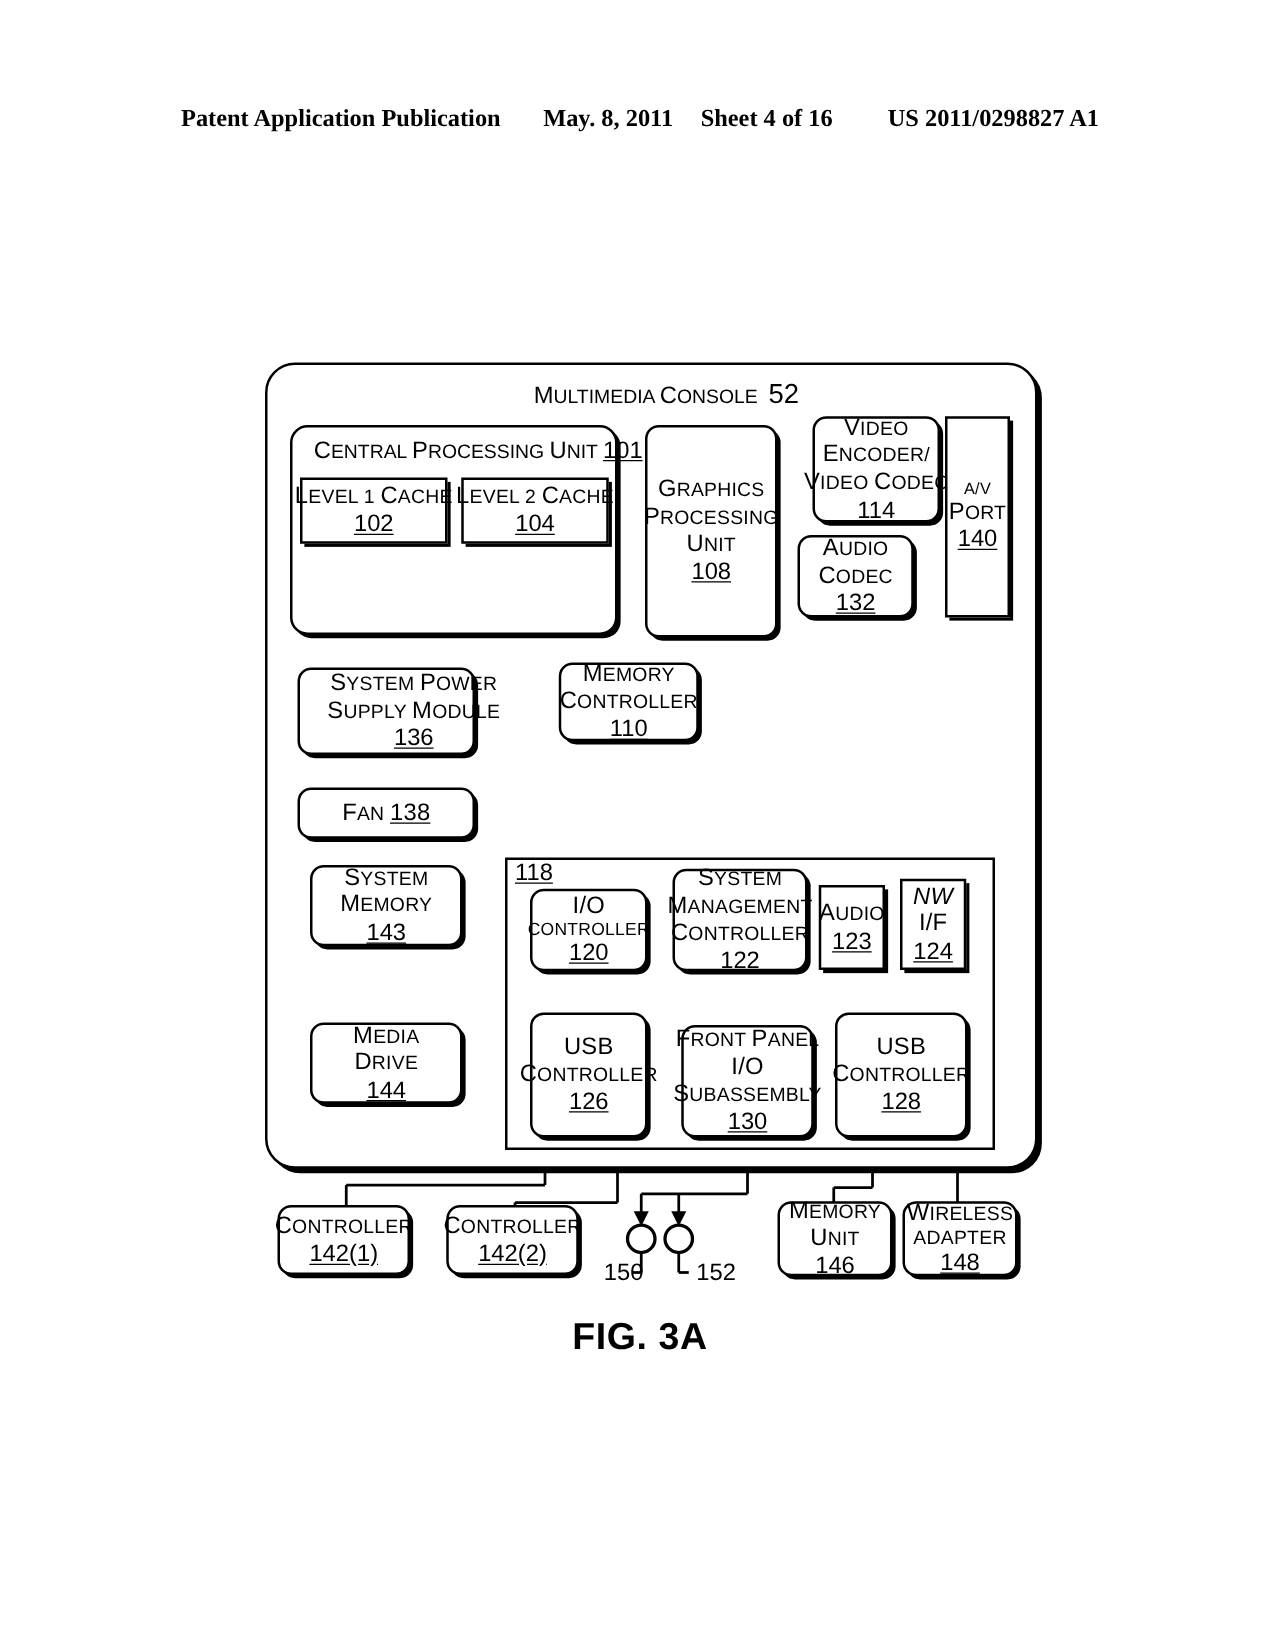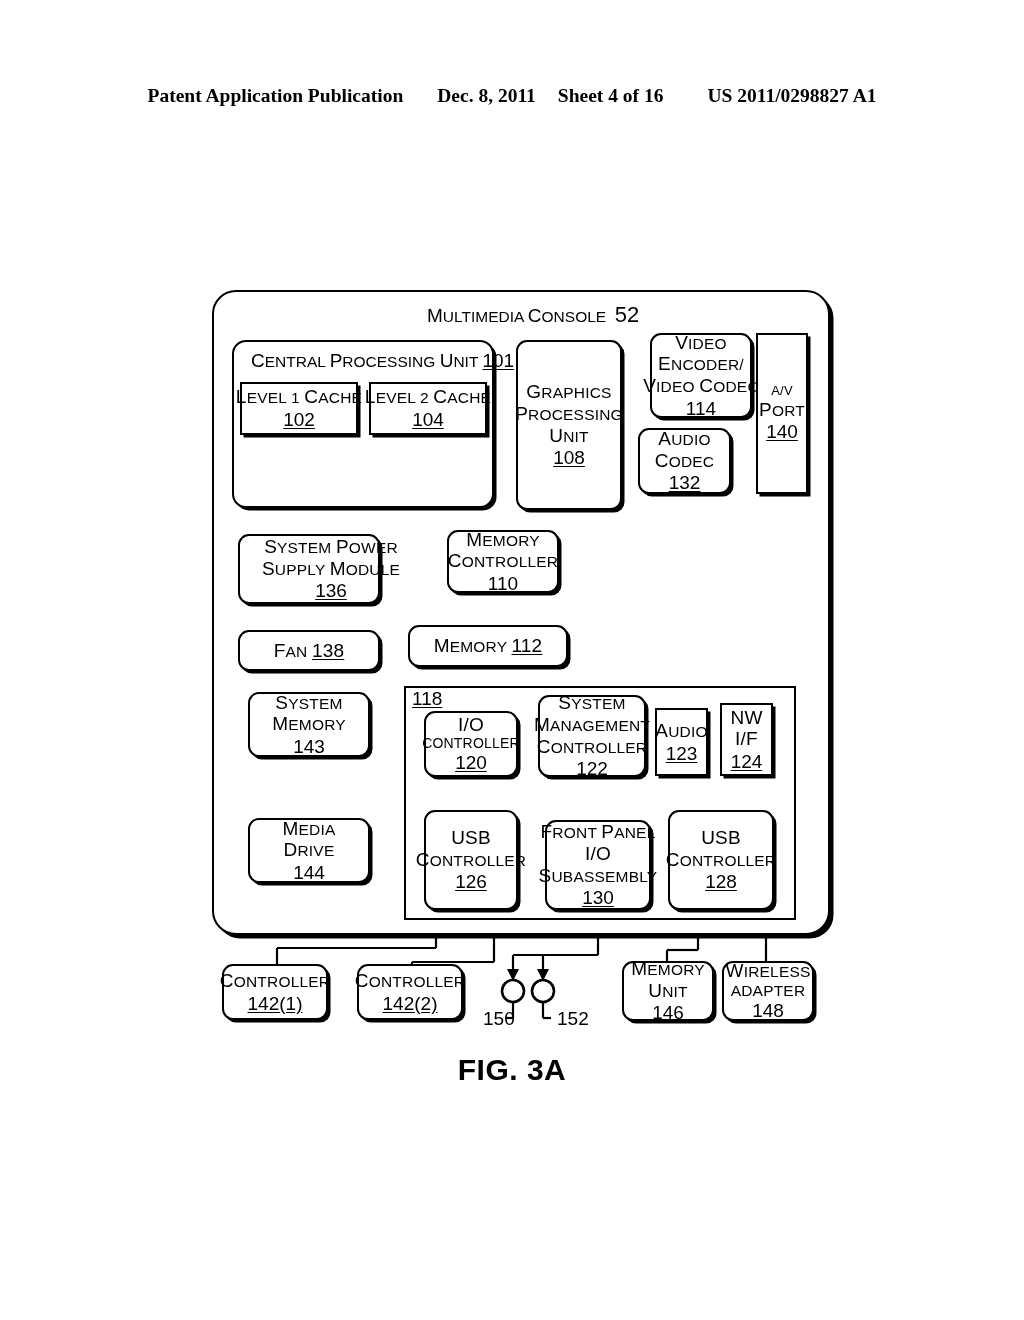--- a/index.html
+++ b/index.html
@@ -64,21 +64,21 @@
     position:absolute;z-index:6;font-size:19px;white-space:nowrap;
   }
   .lbl.u{text-decoration:underline;text-underline-offset:2px;}
 </style>
 </head>
 <body>
 
 <div id="pat-header">
   <span>Patent Application Publication</span>
   <span class="hd-gap1"></span>
-  <span>Dec. 8, 2011</span>
+  <span>May. 8, 2011</span>
   <span class="hd-gap2"></span>
   <span>Sheet 4 of 16</span>
   <span class="hd-gap3"></span>
   <span>US 2011/0298827 A1</span>
 </div>
 
 <div id="diagram">
 
   <svg width="1024" height="1320">
     <g stroke="#000" stroke-width="2.2" fill="none">
@@ -223,23 +223,20 @@
   <div class="bx rnd" style="left:238px;top:630px;width:142px;height:41px;">
     <span class="sc"><span class="c">F</span>AN <span class="inline-num">138</span></span>
   </div>
 
   <div class="bx rnd" style="left:447px;top:530px;width:112px;height:63px;">
     <span class="sc"><span class="c">M</span>EMORY</span>
     <span class="sc"><span class="c">C</span>ONTROLLER</span>
     <span class="num">110</span>
   </div>
 
-  <div class="bx rnd" style="left:408px;top:625px;width:160px;height:42px;">
-    <span class="sc"><span class="c">M</span>EMORY <span class="inline-num">112</span></span>
-  </div>
 
   <div class="bx rnd" style="left:248px;top:692px;width:122px;height:65px;">
     <span class="sc"><span class="c">S</span>YSTEM</span>
     <span class="sc"><span class="c">M</span>EMORY</span>
     <span class="num">143</span>
   </div>
 
   <div class="bx rnd" style="left:248px;top:818px;width:122px;height:65px;">
     <span class="sc"><span class="c">M</span>EDIA</span>
     <span class="sc"><span class="c">D</span>RIVE</span>
@@ -262,21 +259,21 @@
     <span class="sc"><span class="c">C</span>ONTROLLER</span>
     <span class="num">122</span>
   </div>
 
   <div class="bx sq" style="left:655px;top:708px;width:53px;height:68px;">
     <span class="sc"><span class="c">A</span>UDIO</span>
     <span class="num">123</span>
   </div>
 
   <div class="bx sq" style="left:720px;top:703px;width:53px;height:73px;">
-    <span class="sc" style="font-size:19px;">NW</span>
+    <span class="sc" style="font-size:19px;font-style:italic;">NW</span>
     <span class="sc" style="font-size:19px;">I/F</span>
     <span class="num">124</span>
   </div>
 
   <div class="bx rnd" style="left:424px;top:810px;width:94px;height:100px;">
     <span class="sc" style="font-size:19px;">USB</span>
     <span class="sc"><span class="c">C</span>ONTROLLER</span>
     <span class="num">126</span>
   </div>
 

